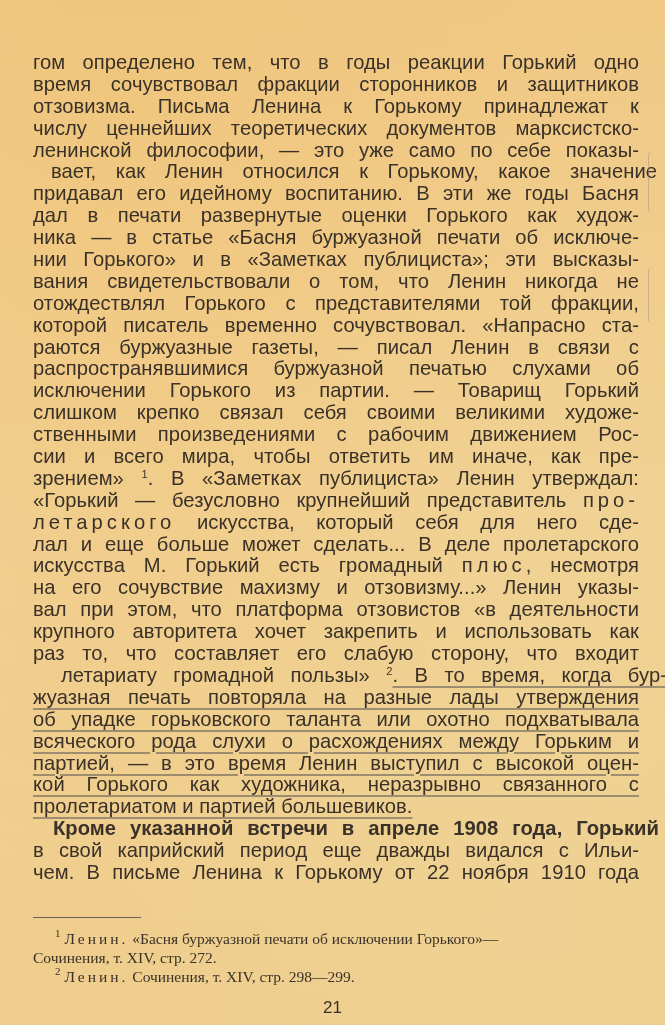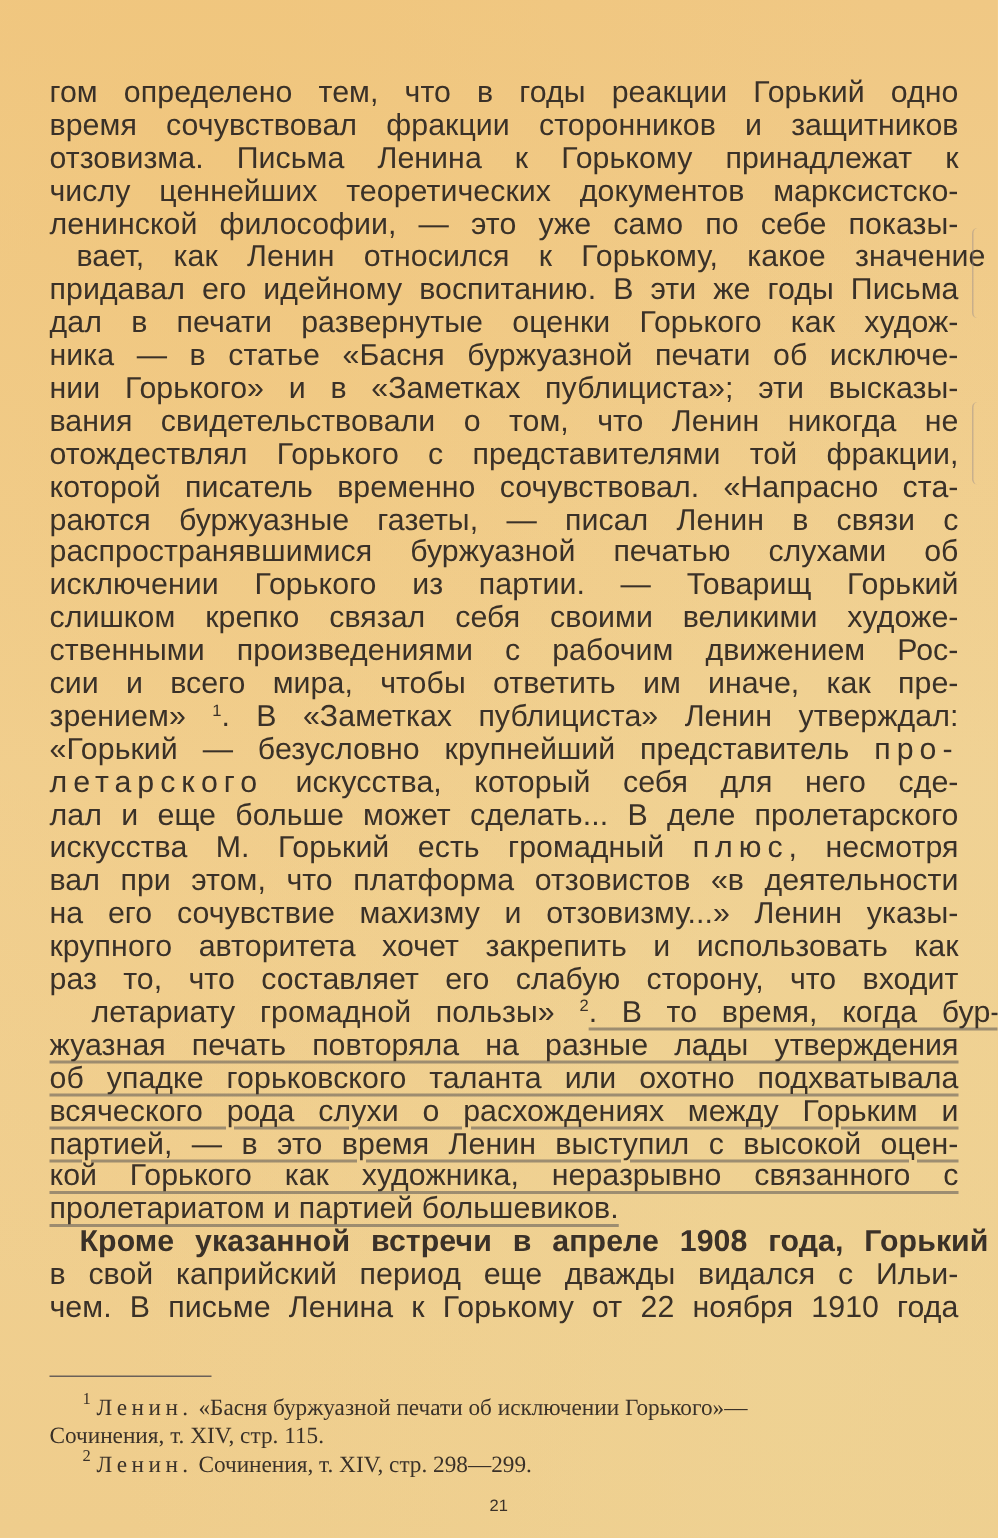--- a/index.html
+++ b/index.html
@@ -82,60 +82,60 @@
     }
     .fn.indent { padding-left: 22px; }
     .fn .spaced { letter-spacing: 3px; }
     .page-number {
       position: absolute;
       left: 0;
       width: 665px;
       top: 998px;
       text-align: center;
       font-family: "Liberation Sans", "DejaVu Sans", sans-serif;
-      font-size: 11px;
+      font-size: 17px;
       color: #3a3128;
     }
     .margin-mark {
       position: absolute;
       border-left: 1.5px solid rgba(150,140,140,0.45);
       border-radius: 8px;
     }
   </style>
 </head>
 <body>
 
 <div class="page">
   <div class="body-text">
     <span class="line" style="display: block; width: 606px;">гом определено тем, что в годы реакции Горький одно</span>
     <span class="line" style="display: block; width: 606px;">время сочувствовал фракции сторонников и защитников</span>
     <span class="line" style="display: block; width: 606px;">отзовизма. Письма Ленина к Горькому принадлежат к</span>
     <span class="line" style="display: block; width: 606px;">числу ценнейших теоретических документов марксистско-</span>
     <span class="line" style="display: block; width: 606px;">ленинской философии, — это уже само по себе показы-</span>
     <span class="line" style="display: block; width: 606px; margin-left: 18px;">вает, как Ленин относился к Горькому, какое значение</span>
-    <span class="line" style="display: block; width: 606px;">придавал его идейному воспитанию. В эти же годы Письма</span>
+    <span class="line" style="display: block; width: 606px;">придавал его идейному воспитанию. В эти же годы Басня</span>
     <span class="line" style="display: block; width: 606px;">дал в печати развернутые оценки Горького как худож-</span>
     <span class="line" style="display: block; width: 606px;">ника — в статье «Басня буржуазной печати об исключе-</span>
     <span class="line" style="display: block; width: 606px;">нии Горького» и в «Заметках публициста»; эти высказы-</span>
     <span class="line" style="display: block; width: 606px;">вания свидетельствовали о том, что Ленин никогда не</span>
     <span class="line" style="display: block; width: 606px;">отождествлял Горького с представителями той фракции,</span>
     <span class="line" style="display: block; width: 606px;">которой писатель временно сочувствовал. «Напрасно ста-</span>
     <span class="line" style="display: block; width: 606px;">раются буржуазные газеты, — писал Ленин в связи с</span>
     <span class="line" style="display: block; width: 606px;">распространявшимися буржуазной печатью слухами об</span>
     <span class="line" style="display: block; width: 606px;">исключении Горького из партии. — Товарищ Горький</span>
     <span class="line" style="display: block; width: 606px;">слишком крепко связал себя своими великими художе-</span>
     <span class="line" style="display: block; width: 606px;">ственными произведениями с рабочим движением Рос-</span>
     <span class="line" style="display: block; width: 606px;">сии и всего мира, чтобы ответить им иначе, как пре-</span>
     <span class="line" style="display: block; width: 606px;"><span>зрением»</span>&nbsp;<sup>1</sup>. <span>В «Заметках публициста» Ленин утверждал:</span></span>
     <span class="line" style="display: block; width: 606px;"><span>«Горький — безусловно крупнейший представитель</span> <span class="spaced">про-</span></span>
     <span class="line" style="display: block; width: 606px;"><span class="spaced">летарского</span> <span>искусства, который себя для него сде-</span></span>
     <span class="line" style="display: block; width: 606px;">лал и еще больше может сделать... В деле пролетарского</span>
     <span class="line" style="display: block; width: 606px;"><span>искусства М. Горький есть громадный</span> <span class="spaced">плюс</span><span>, несмотря</span></span>
+    <span class="line" style="display: block; width: 606px;">на его сочувствие махизму и отзовизму...» Ленин указы-</span>
     <span class="line" style="display: block; width: 606px;">вал при этом, что платформа отзовистов «в деятельности</span>
-    <span class="line" style="display: block; width: 606px;">на его сочувствие махизму и отзовизму...» Ленин указы-</span>
     <span class="line" style="display: block; width: 606px;">крупного авторитета хочет закрепить и использовать как</span>
     <span class="line" style="display: block; width: 606px;">раз то, что составляет его слабую сторону, что входит</span>
     <span class="line" style="display: block; width: 606px; margin-left: 28px;"><span>летариату громадной пользы»</span>&nbsp;<sup>2</sup><span class="underline-pencil">. В то время, когда бур-</span></span>
     <span class="line underline-pencil" style="display: block; width: 606px;">жуазная печать повторяла на разные лады утверждения</span>
     <span class="line underline-pencil" style="display: block; width: 606px;">об упадке горьковского таланта или охотно подхватывала</span>
     <span class="line underline-pencil" style="display: block; width: 606px;">всяческого рода слухи о расхождениях между Горьким и</span>
     <span class="line underline-pencil" style="display: block; width: 606px;">партией, — в это время Ленин выступил с высокой оцен-</span>
     <span class="line underline-pencil" style="display: block; width: 606px;">кой Горького как художника, неразрывно связанного с</span>
     <span class="line last underline-pencil" style="display: block; width: 606px;">пролетариатом и партией большевиков.</span>
     <span class="line indent" style="display: block; width: 606px;">Кроме указанной встречи в апреле 1908 года, Горький</span>
@@ -144,17 +144,17 @@
   </div>
 </div>
 
 <div class="margin-mark" style="left:648px; top:152px; width:6px; height:60px;"></div>
 <div class="margin-mark" style="left:648px; top:268px; width:6px; height:55px;"></div>
 
 <div class="footnote-rule"></div>
 
 <div class="footnotes">
   <span class="fn indent"><sup>1</sup> <span class="spaced">Ленин.</span> <span>«Басня буржуазной печати об исключении Горького»—</span></span>
-  <span class="fn">Сочинения, т. XIV, стр. 115.</span>
+  <span class="fn">Сочинения, т. XIV, стр. 272.</span>
   <span class="fn indent"><sup>2</sup> <span class="spaced">Ленин.</span> <span>Сочинения, т. XIV, стр. 298—299.</span></span>
 </div>
 
 <div class="page-number">21</div>
 
 </body></html>

